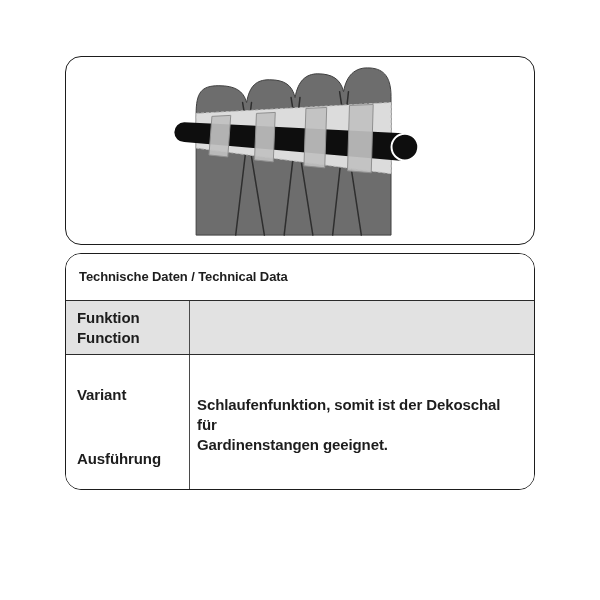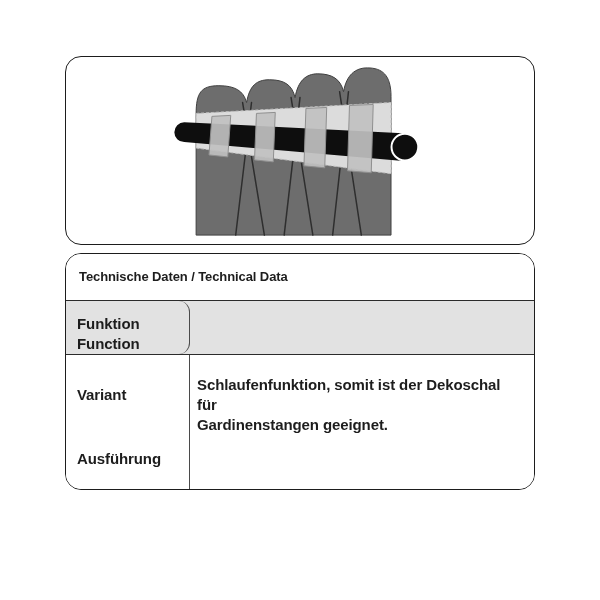--- a/index.html
+++ b/index.html
@@ -60,37 +60,37 @@
     padding-left:11px;
   }
   .cell-value{
     flex:1;
     padding-left:7px;
     padding-right:14px;
   }
   .row-function .cell{
     display:flex;
     flex-direction:column;
-    justify-content:flex-end;
-    border-radius:11px;
+    justify-content:center;
   }
   .row-variant .cell{
     display:flex;
     flex-direction:column;
     padding-top:20px;
   }
   .row-variant .cell{ gap:24px; }
   .lbl-slot{
     height:40px;
     display:flex;
     align-items:center;
   }
   .para{
     height:40px;
     white-space:pre-line;
+    margin-top:20px;
   }
 </style>
 </head>
 <body>
 
 <div>
 
   <section class="panel panel-illustration">
     <svg viewBox="0 0 470 189" xmlns="http://www.w3.org/2000/svg">
 

